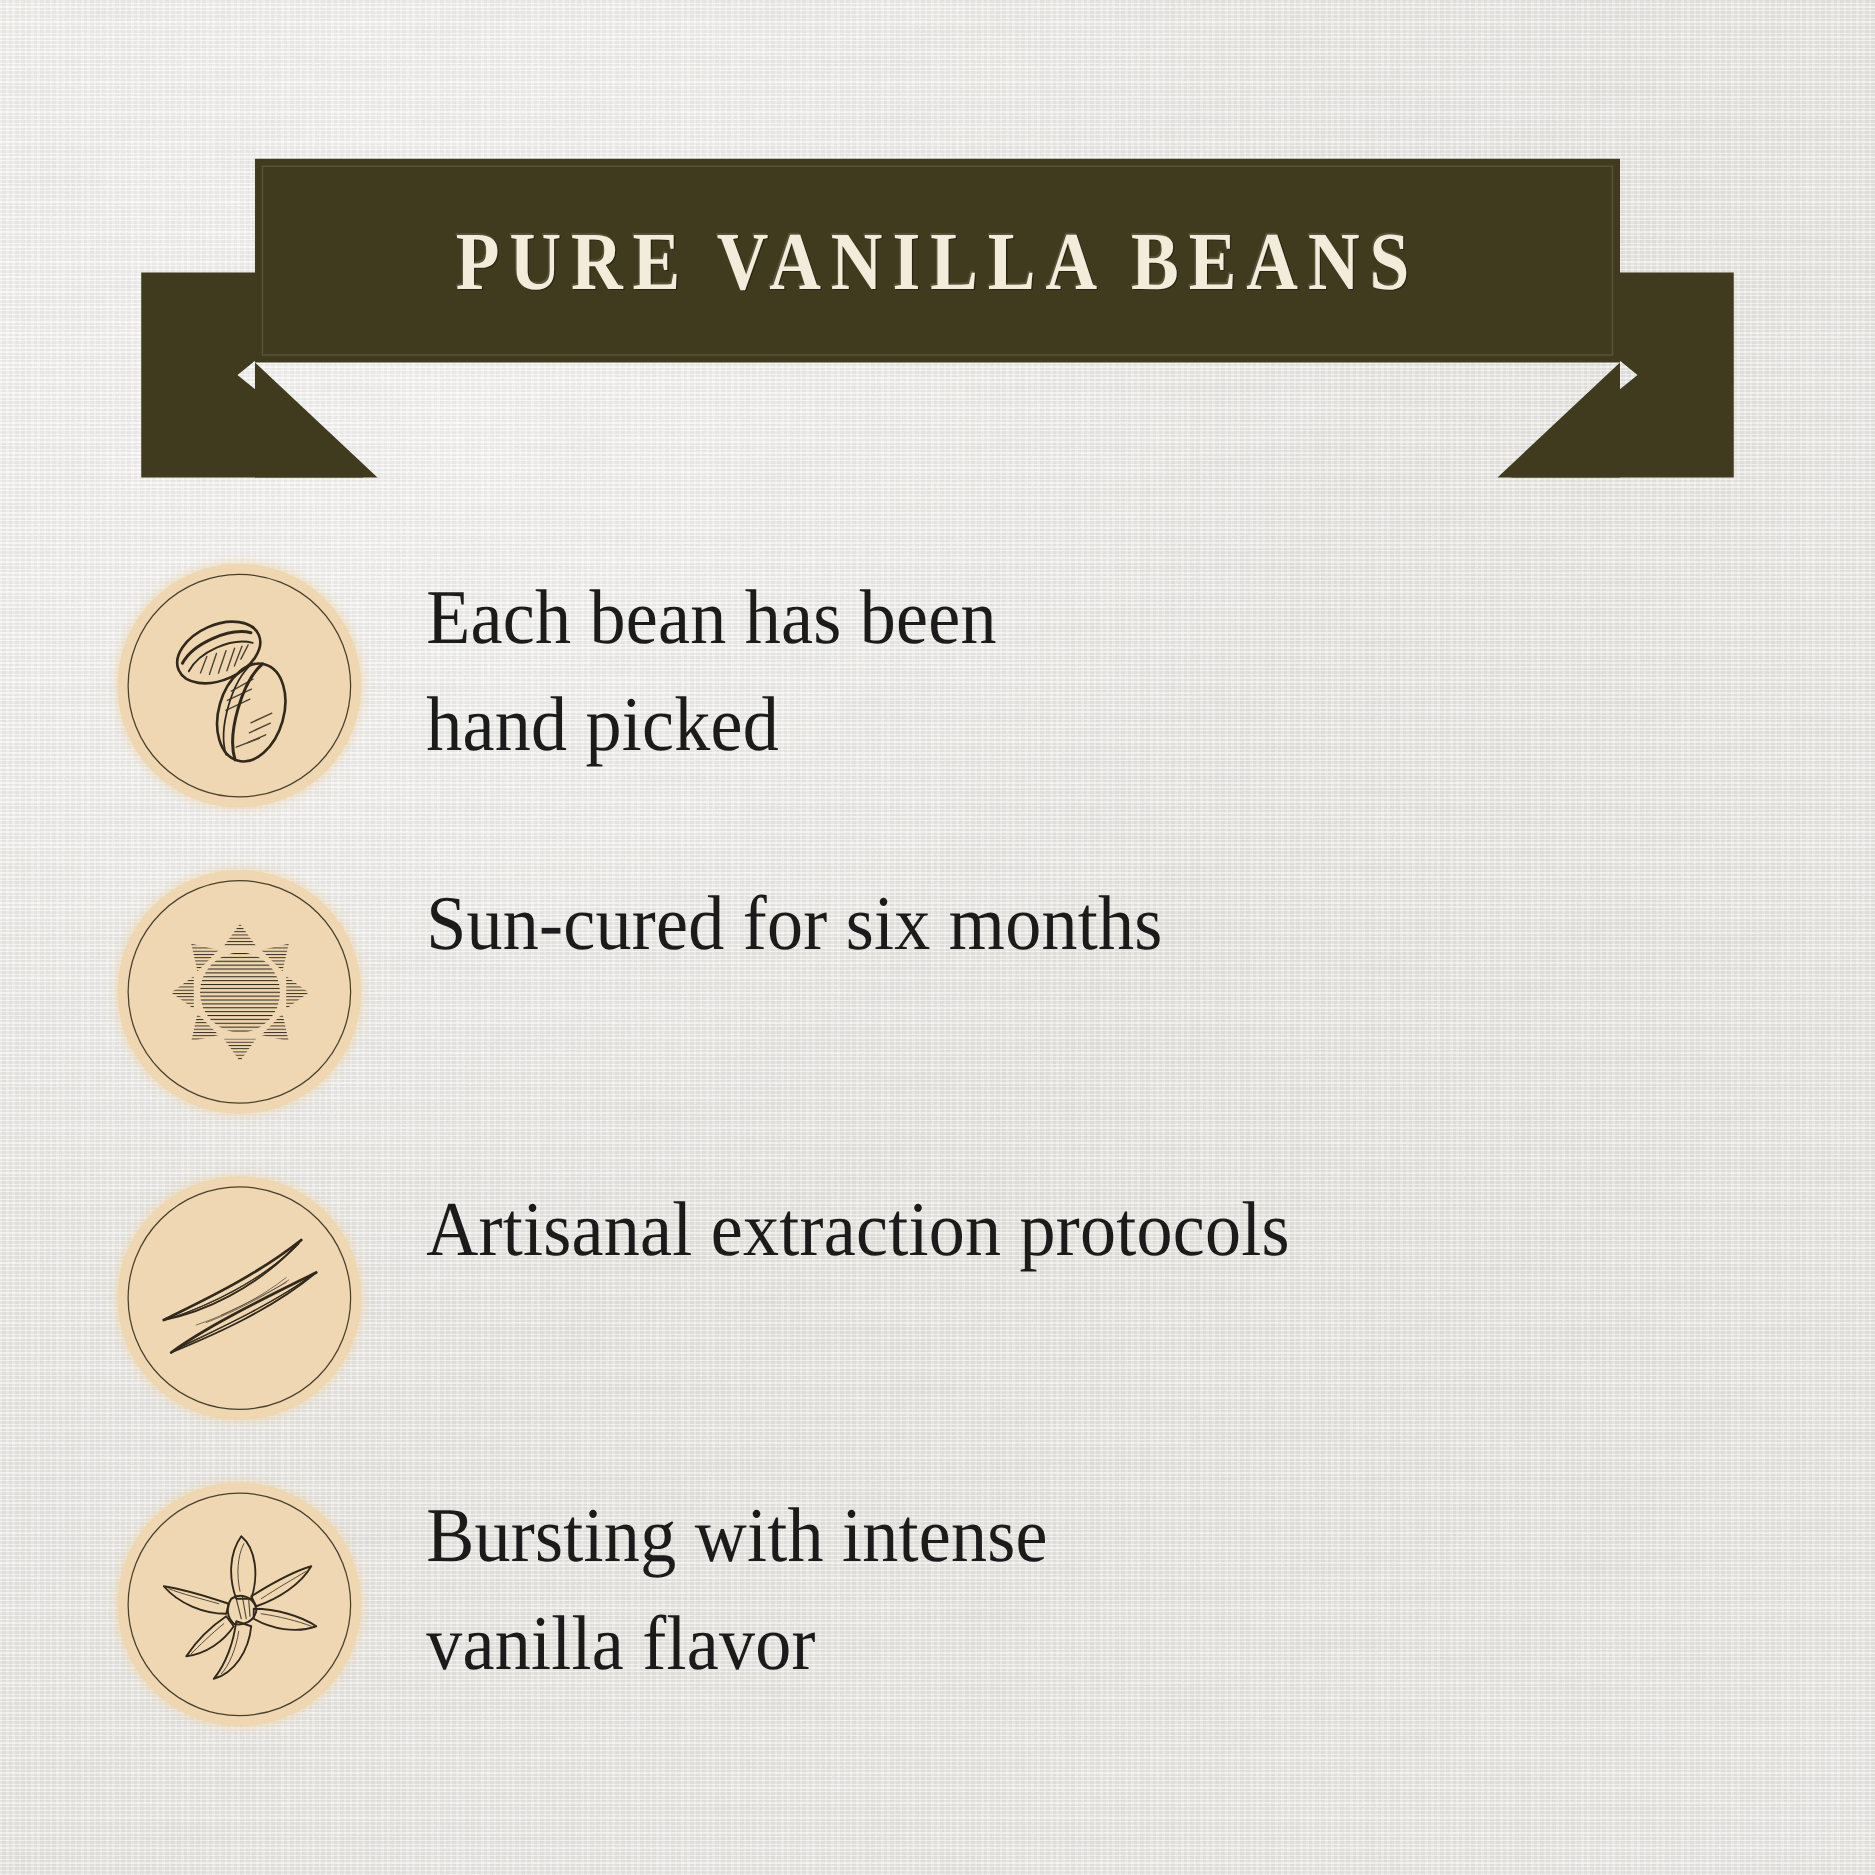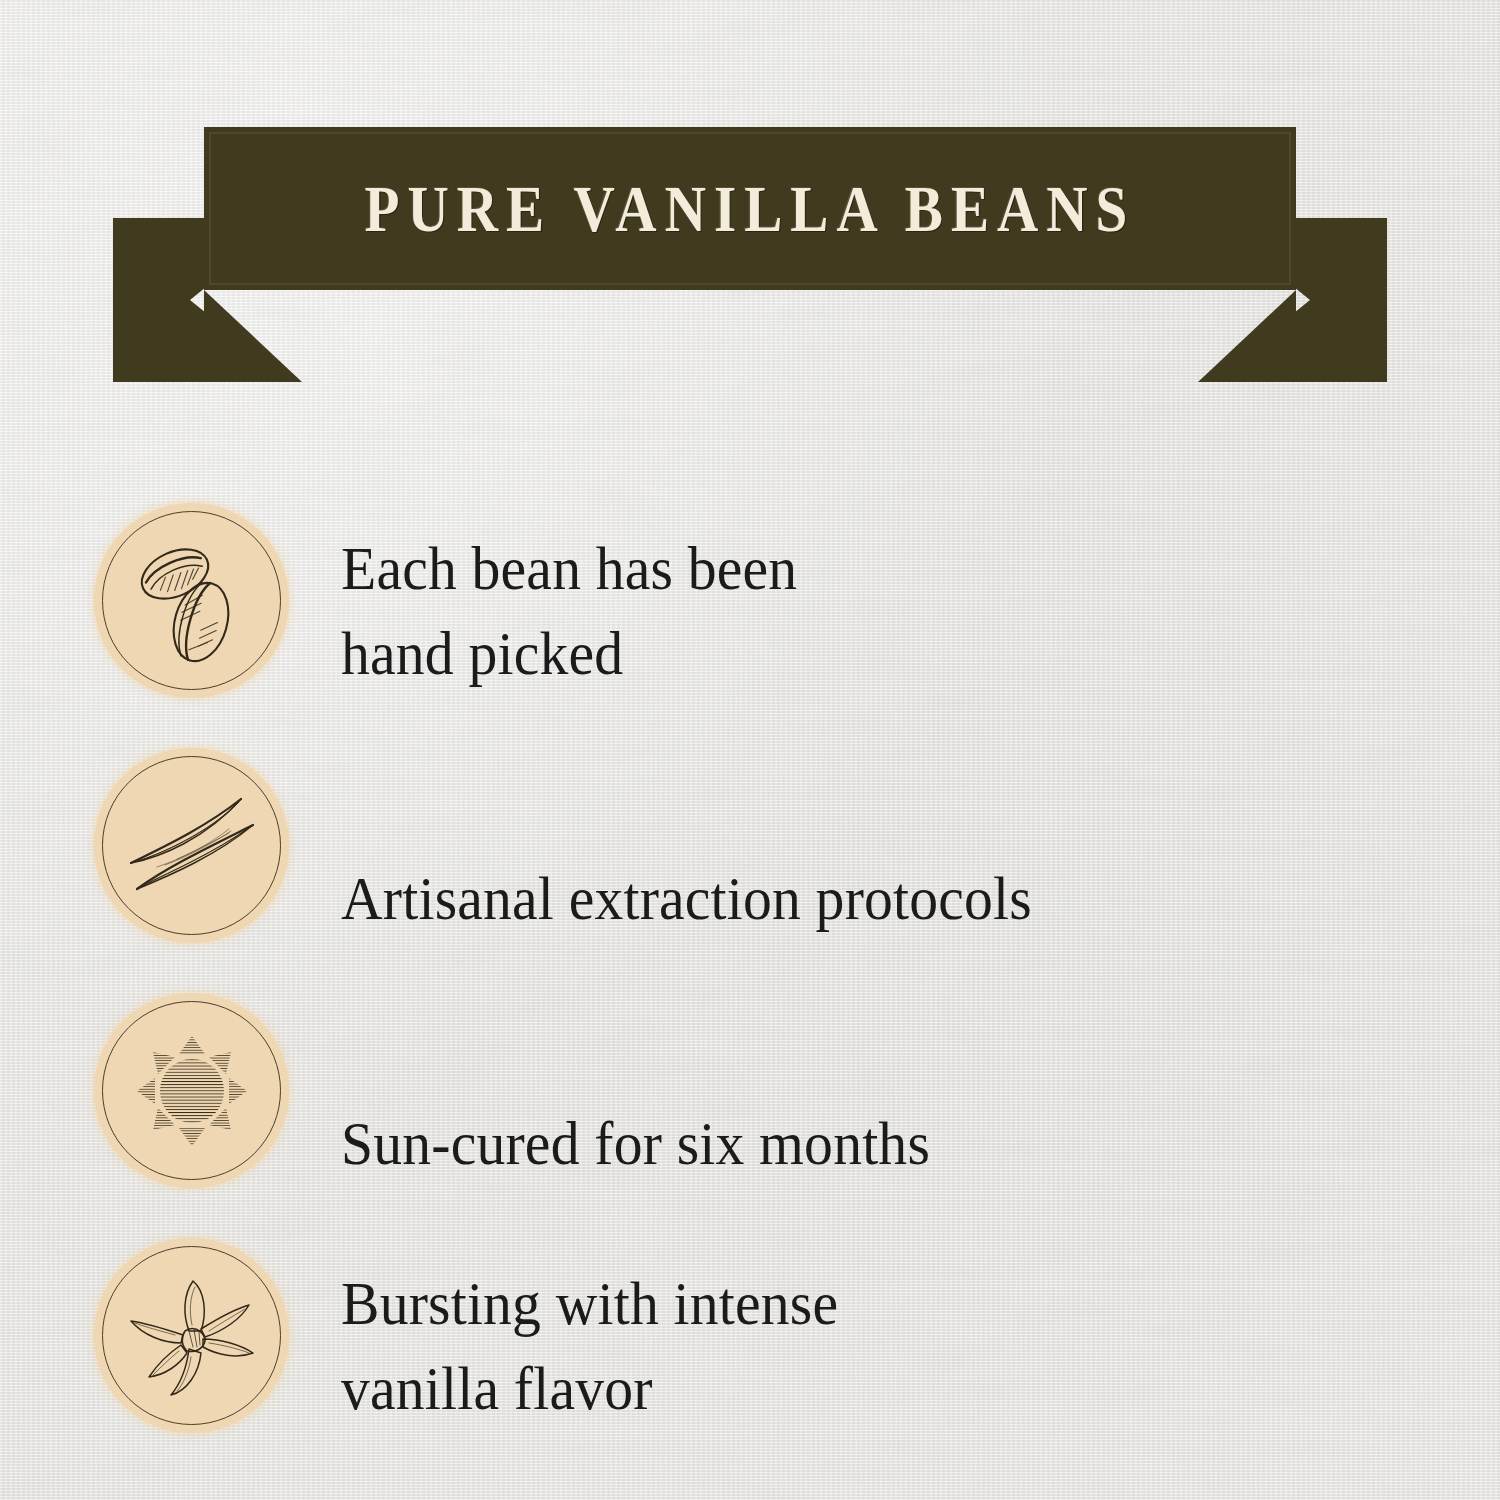--- a/index.html
+++ b/index.html
@@ -39,21 +39,21 @@
     text-shadow:1px 1px 0 rgba(0,0,0,.35), -1px -1px 0 rgba(255,255,255,.12);
     white-space:nowrap;
     transform:scale(1.06,1.22);
     transform-origin:center center;
   }
 
   
   .features{position:absolute;left:0;top:452px;width:1500px;}
   .feature{
     position:relative;
-    display:flex;align-items:flex-end;
+    display:flex;align-items:flex-start;
     height:245px;
   }
   .icon-badge{
     position:relative;
     flex:0 0 auto;
     width:193px;height:193px;
     margin-left:95px;
     border-radius:50%;
     background:#eed7b2;
     box-shadow:0 0 0 1px rgba(240,214,170,.9), 0 0 6px 4px rgba(238,215,178,.55);
@@ -164,47 +164,20 @@
     <div class="feature-text">
       <span>Each bean has been</span>
       <span>hand picked</span>
     </div>
   </div>
 
   <div class="feature">
     <div class="icon-badge">
       <div class="ring"></div>
       <svg width="150" height="150" viewBox="0 0 150 150">
-        <g fill="none" stroke="#33291a" stroke-linecap="round">
-
-          <path d="M14 92 C42 78, 86 58, 124 28" stroke-width="2.2"></path>
-          <path d="M14 92 C44 86, 88 68, 124 28" stroke-width="1.5"></path>
-          <path d="M18 91 C46 82, 90 63, 122 31" stroke-width="1"></path>
-          <path d="M22 90 C50 80, 92 60, 120 33" stroke-width=".8" opacity=".8"></path>
-
-          <path d="M20 118 C50 96, 96 74, 136 54" stroke-width="2.2"></path>
-          <path d="M20 118 C54 104, 100 84, 136 54" stroke-width="1.5"></path>
-          <path d="M25 115 C56 100, 100 80, 133 56" stroke-width="1"></path>
-          <path d="M30 112 C60 98, 102 78, 130 58" stroke-width=".8" opacity=".8"></path>
-
-          <path d="M40 96 C64 88, 92 74, 112 58" stroke-width=".7" opacity=".7"></path>
-          <path d="M48 94 C70 86, 96 72, 114 60" stroke-width=".7" opacity=".7"></path>
-          <path d="M60 88 C78 80, 98 70, 112 62" stroke-width=".7" opacity=".6"></path>
-        </g>
-      </svg>
-    </div>
-    <div class="feature-text">
-      <span>Artisanal extraction protocols</span>
-    </div>
-  </div>
-
-  <div class="feature">
-    <div class="icon-badge">
-      <div class="ring"></div>
-      <svg width="150" height="150" viewBox="0 0 150 150">
         <defs>
           <pattern id="hatch" width="3.1" height="3.1" patternUnits="userSpaceOnUse" patternTransform="rotate(90)">
             <line x1="0" y1="0" x2="0" y2="3.1" stroke="#33291a" stroke-width="1.7"></line>
           </pattern>
           <pattern id="hatch2" width="2.6" height="2.6" patternUnits="userSpaceOnUse" patternTransform="rotate(90)">
             <line x1="0" y1="0" x2="0" y2="2.6" stroke="#33291a" stroke-width="1.5"></line>
           </pattern>
         </defs>
         <circle cx="75" cy="75" r="32" fill="url(#hatch)"></circle>
         <g fill="url(#hatch2)">
@@ -221,20 +194,47 @@
     </div>
     <div class="feature-text">
       <span>Sun-cured for six months</span>
     </div>
   </div>
 
   <div class="feature">
     <div class="icon-badge">
       <div class="ring"></div>
       <svg width="150" height="150" viewBox="0 0 150 150">
+        <g fill="none" stroke="#33291a" stroke-linecap="round">
+
+          <path d="M14 92 C42 78, 86 58, 124 28" stroke-width="2.2"></path>
+          <path d="M14 92 C44 86, 88 68, 124 28" stroke-width="1.5"></path>
+          <path d="M18 91 C46 82, 90 63, 122 31" stroke-width="1"></path>
+          <path d="M22 90 C50 80, 92 60, 120 33" stroke-width=".8" opacity=".8"></path>
+
+          <path d="M20 118 C50 96, 96 74, 136 54" stroke-width="2.2"></path>
+          <path d="M20 118 C54 104, 100 84, 136 54" stroke-width="1.5"></path>
+          <path d="M25 115 C56 100, 100 80, 133 56" stroke-width="1"></path>
+          <path d="M30 112 C60 98, 102 78, 130 58" stroke-width=".8" opacity=".8"></path>
+
+          <path d="M40 96 C64 88, 92 74, 112 58" stroke-width=".7" opacity=".7"></path>
+          <path d="M48 94 C70 86, 96 72, 114 60" stroke-width=".7" opacity=".7"></path>
+          <path d="M60 88 C78 80, 98 70, 112 62" stroke-width=".7" opacity=".6"></path>
+        </g>
+      </svg>
+    </div>
+    <div class="feature-text">
+      <span>Artisanal extraction protocols</span>
+    </div>
+  </div>
+
+  <div class="feature">
+    <div class="icon-badge">
+      <div class="ring"></div>
+      <svg width="150" height="150" viewBox="0 0 150 150">
         <g fill="none" stroke="#33291a" stroke-width="1.5" stroke-linecap="round" stroke-linejoin="round">
 
           <path d="M72 70 C66 54, 66 34, 76 20 C88 30, 90 52, 84 70 Z"></path>
           <path d="M75 64 C72 50, 73 36, 78 26" stroke-width=".8" opacity=".8"></path>
 
           <path d="M84 68 C100 58, 118 48, 132 44 C124 58, 106 70, 88 76 Z"></path>
           <path d="M92 70 C104 62, 118 54, 128 48" stroke-width=".8" opacity=".8"></path>
 
           <path d="M86 78 C104 78, 124 84, 136 92 C120 98, 100 94, 86 86 Z"></path>
           <path d="M92 82 C106 84, 122 88, 132 92" stroke-width=".8" opacity=".8"></path>

